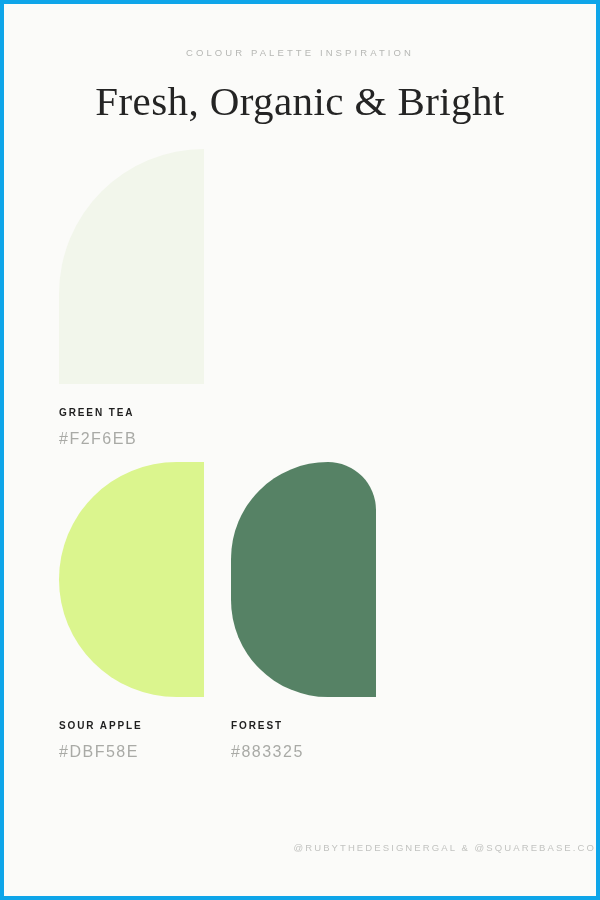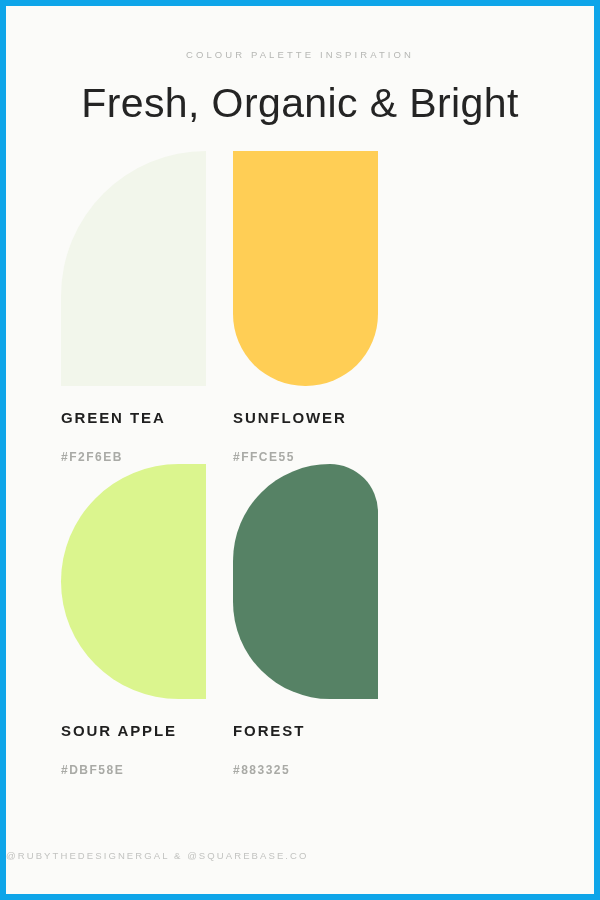--- a/index.html
+++ b/index.html
@@ -10,42 +10,42 @@
   }
 
   #poster {
     position: relative;
     width: 600px;
     height: 900px;
     background: #FBFBF9;
     box-sizing: border-box;
     overflow: hidden;
     font-family: "Liberation Sans", sans-serif;
-    border: 6px solid #0ea5e9;
+    border: 4px solid #0ea5e9;
   }
 
   
   .header {
     padding-top: 44px;
     text-align: center;
   }
 
   .eyebrow {
     font-family: "Liberation Sans", sans-serif;
     font-size: 9.5px;
     letter-spacing: 3.1px;
     color: #B6B7B4;
     text-transform: uppercase;
     font-weight: 400;
     line-height: 1;
   }
 
   .title {
     margin-top: 22px;
-    font-family: Liberation Sans, sans-serif;
+    font-family: Liberation Serif, serif;
     font-size: 41px;
     font-weight: 400;
     color: #242424;
     letter-spacing: 0.4px;
     line-height: 1.05;
   }
 
   
   .grid {
     position: absolute;
@@ -71,49 +71,49 @@
   
   .shape-leaf-tl      { border-radius: 145px 0 0 0; }
   .shape-arch         { border-radius: 0 0 72px 72px; }
   .shape-leaf-bl      { border-radius: 0 0 0 145px; }
   .shape-half-left    { border-radius: 145px 0 0 145px; }
   .shape-leaf-tl-br   { border-radius: 145px 0 145px 0; }
   .shape-teardrop     { border-radius: 145px 72px 0 145px; }
 
   .swatch-name {
     margin-top: 24px;
-    font-size: 15px;
+    font-size: 10px;
     font-weight: 700;
     letter-spacing: 1.9px;
     color: #1F1F1F;
     text-transform: uppercase;
     line-height: 1;
   }
 
   .swatch-hex {
-    margin-top: 26px;
-    font-size: 12px;
-    font-weight: 700;
+    margin-top: 13px;
+    font-size: 16px;
+    font-weight: 400;
     letter-spacing: 1.5px;
     color: #A9AAA6;
     line-height: 1;
   }
 
   
   .grid.row2 {
     top: 458px;
   }
 
   
   .footer {
     position: absolute;
-    bottom: 34px;
+    bottom: 44px;
     left: 0;
     width: 100%;
-    text-align: left;
+    text-align: right;
     font-size: 9.5px;
     letter-spacing: 2.1px;
     color: #C2C3C0;
     text-transform: uppercase;
     line-height: 1;
   }
 </style>
 </head>
 <body>
 
@@ -125,25 +125,20 @@
   </div>
 
   <div class="grid row1">
 
     <div class="swatch-cell">
       <div class="swatch shape-leaf-tl" style="background-color: rgb(242, 246, 235);"></div>
       <div class="swatch-name">GREEN TEA</div>
       <div class="swatch-hex">#F2F6EB</div>
     </div>
 
-    <div class="swatch-cell">
-      <div class="swatch shape-arch" style="background-color: rgb(255, 206, 85);"></div>
-      <div class="swatch-name">SUNFLOWER</div>
-      <div class="swatch-hex">#FFCE55</div>
-    </div>
 
 
   </div>
 
   <div class="grid row2">
 
     <div class="swatch-cell">
       <div class="swatch shape-half-left" style="background-color: rgb(219, 245, 142);"></div>
       <div class="swatch-name">SOUR APPLE</div>
       <div class="swatch-hex">#DBF58E</div>

